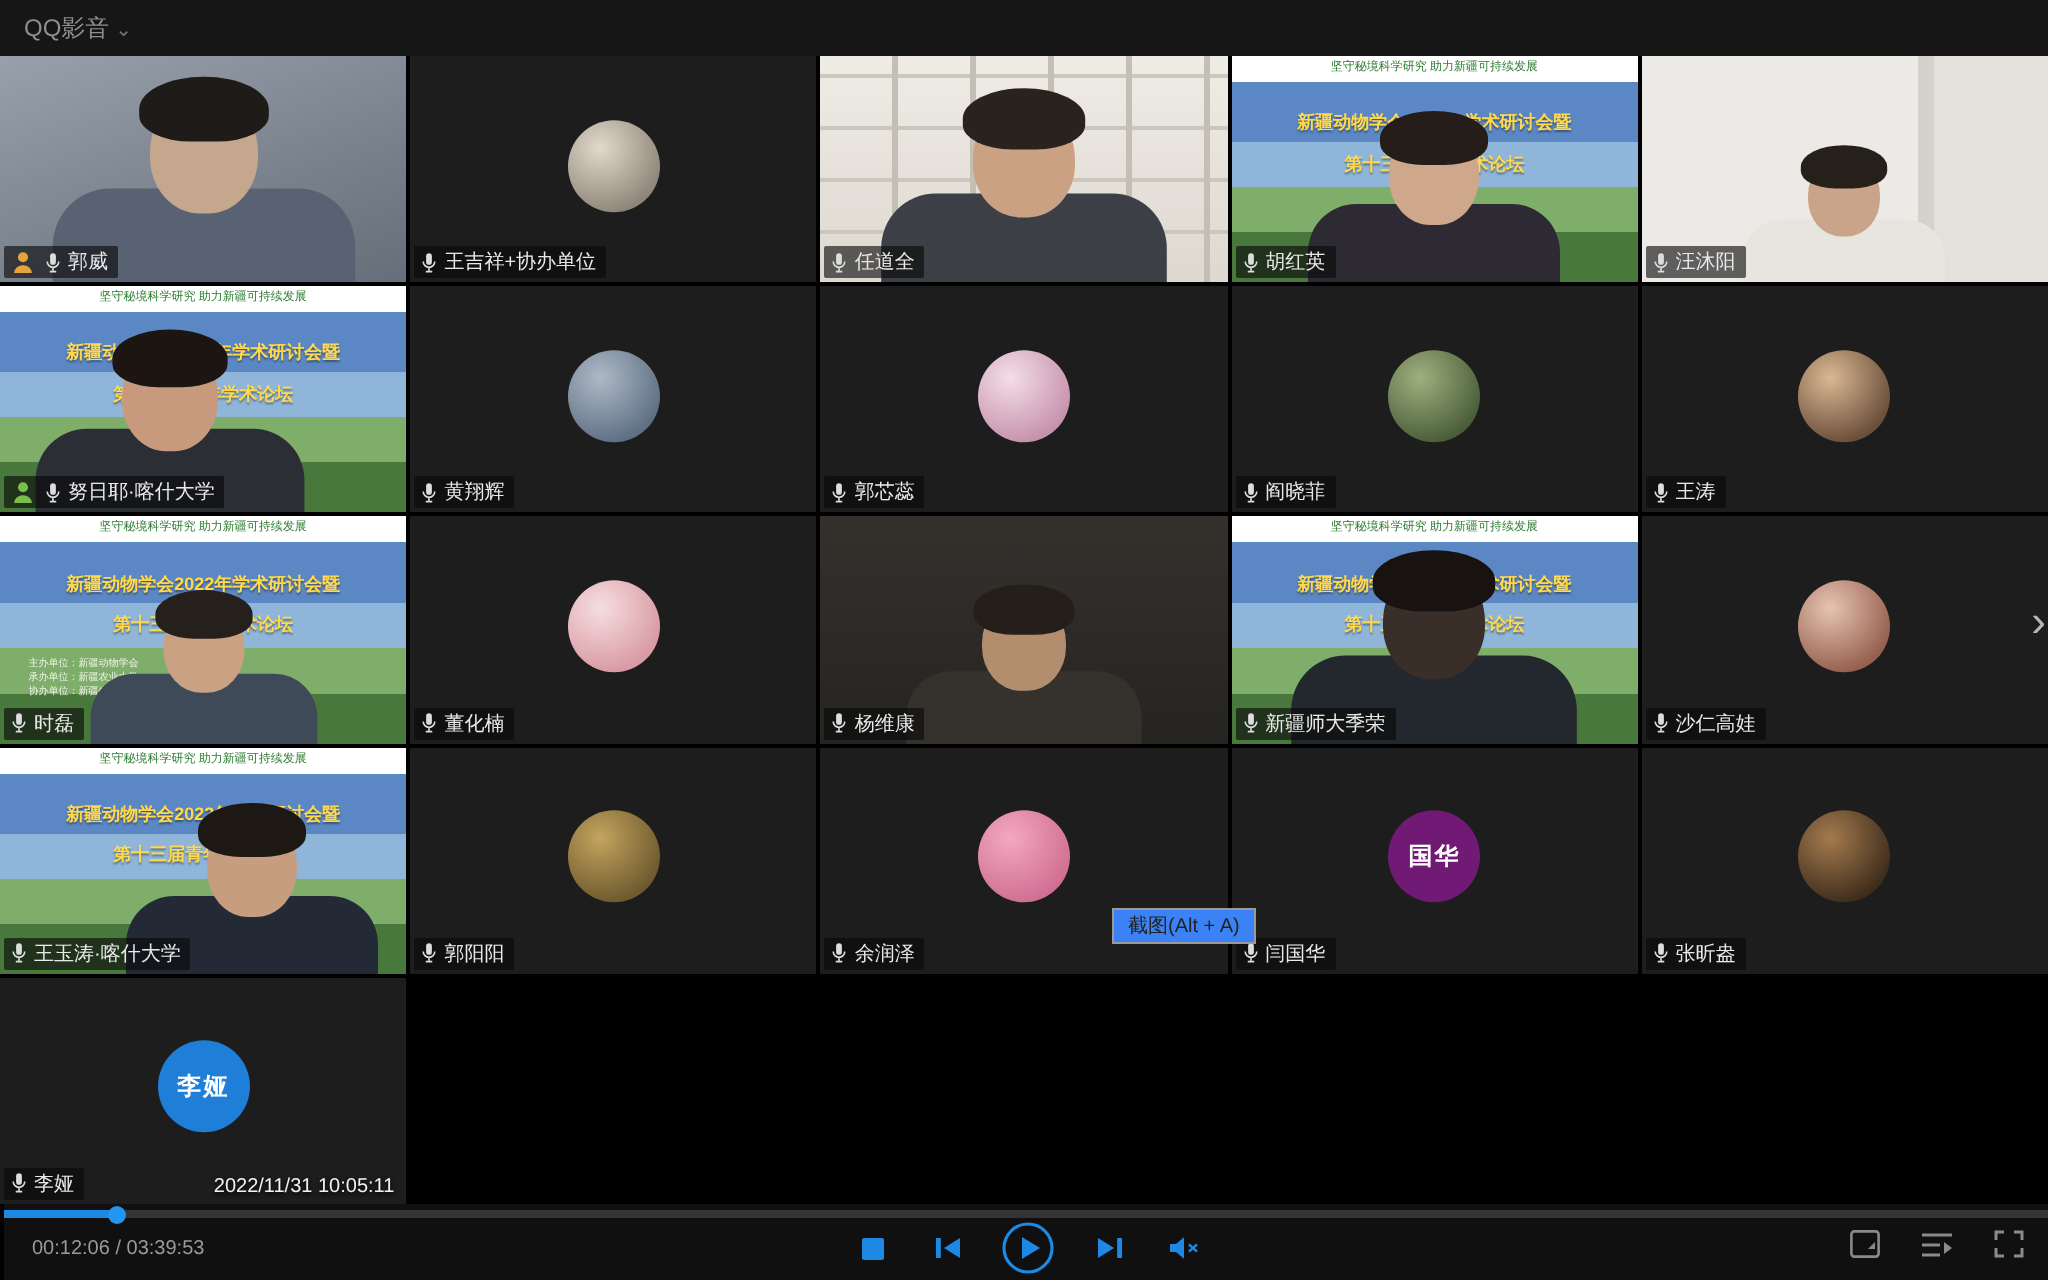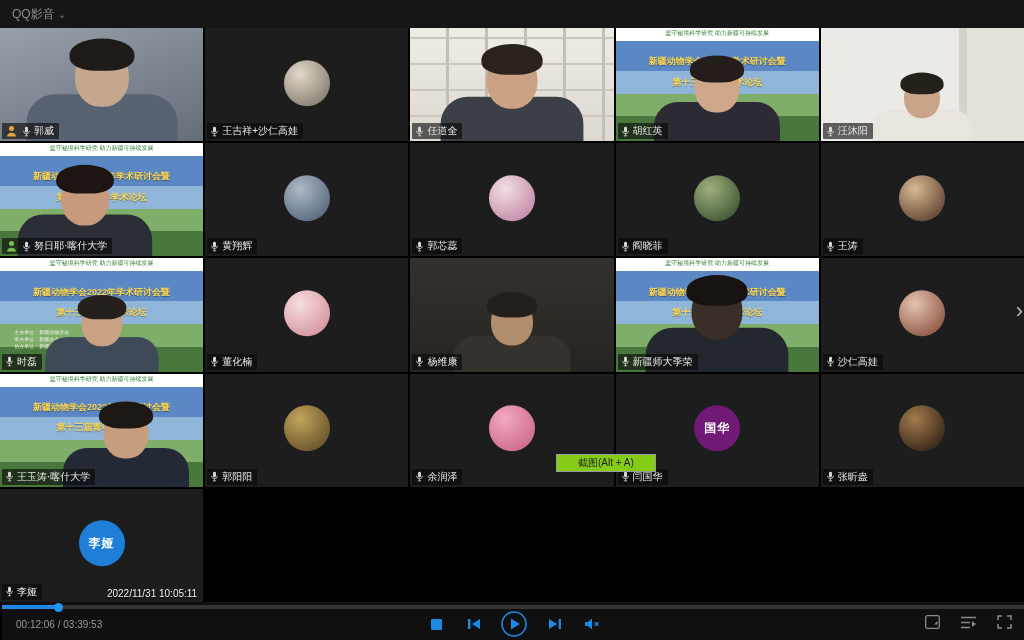--- a/index.html
+++ b/index.html
@@ -66,22 +66,22 @@
   
   .label { position:absolute; left:2px; bottom:2px; display:flex; align-items:center; gap:3px;
     background:rgba(8,8,8,.62); padding:1px 5px 1px 3px; border-radius:1px; max-width:95%; }
   .mic { width:9px; height:11px; flex:0 0 auto; }
   .pname { color:#e9e9e9; font-size:10px; white-space:nowrap; overflow:hidden; }
   .corner-ico { width:13px; height:12px; margin-right:1px; flex:0 0 auto; }
   .tile-stamp { position:absolute; right:6px; bottom:3px; color:#f2f2f2; font-size:10px;
     text-shadow:0 1px 2px #000; }
 
   
-  .tooltip { position:absolute; left:556px; top:454px; background:#84cc16;
-    border:1px solid #9a9a9a; color:#222; font-size:10px; padding:1px 21px; z-index:5; }
+  .tooltip { position:absolute; left:556px; top:454px; background:#3b82f6;
+    border:1px solid #9a9a9a; color:#222; font-size:10px; padding:1px 7px; z-index:5; }
   .next-chevron { position:absolute; right:1px; top:300px; color:#b5b5b5; font-size:22px;
     line-height:22px; z-index:4; }
 
   
   .player-bar { position:absolute; left:2px; bottom:0; width:1024px; height:38px; background:#101010; }
   .progress-track { position:absolute; top:3px; left:0; width:1024px; height:4px;
     background:#343434; cursor:pointer; }
   .progress-fill { height:4px; background:#1e88e5; }
   .progress-handle { position:absolute; top:-2px; width:9px; height:9px; border-radius:50%;
     background:#2196f3; }
@@ -126,21 +126,21 @@
   </div>
     <div class="tile kind-avatar">
     <div class="stage">
         <div class="avatar" style="background: radial-gradient(circle at 35% 30%, rgb(226, 217, 204), rgb(143, 134, 122) 75%);"></div>
       </div>
     <div class="label">
       <svg class="mic" viewBox="0 0 10 12">
         <rect x="3.4" y="0.6" width="3.2" height="6.4" rx="1.6" fill="#ddd"></rect>
         <path d="M1.8 5.2a3.2 3.2 0 0 0 6.4 0M5 8.4v2M3.2 10.8h3.6" stroke="#ddd" stroke-width="0.9" fill="none"></path>
       </svg>
-      <span class="pname">王吉祥+沙仁高娃</span>
+      <span class="pname">王吉祥+协办单位</span>
     </div>
   </div>
     <div class="tile kind-video v-bookshelf">
     <div class="stage">
         <div class="person" style="--skin: #caa183; --hair: #2a221c; --cloth: #3c3f45; left: 50%; transform: translateX(-50%) scale(1.7);">
           <div class="p-head"></div>
           <div class="p-body"></div>
         </div>
       </div>
     <div class="label">

